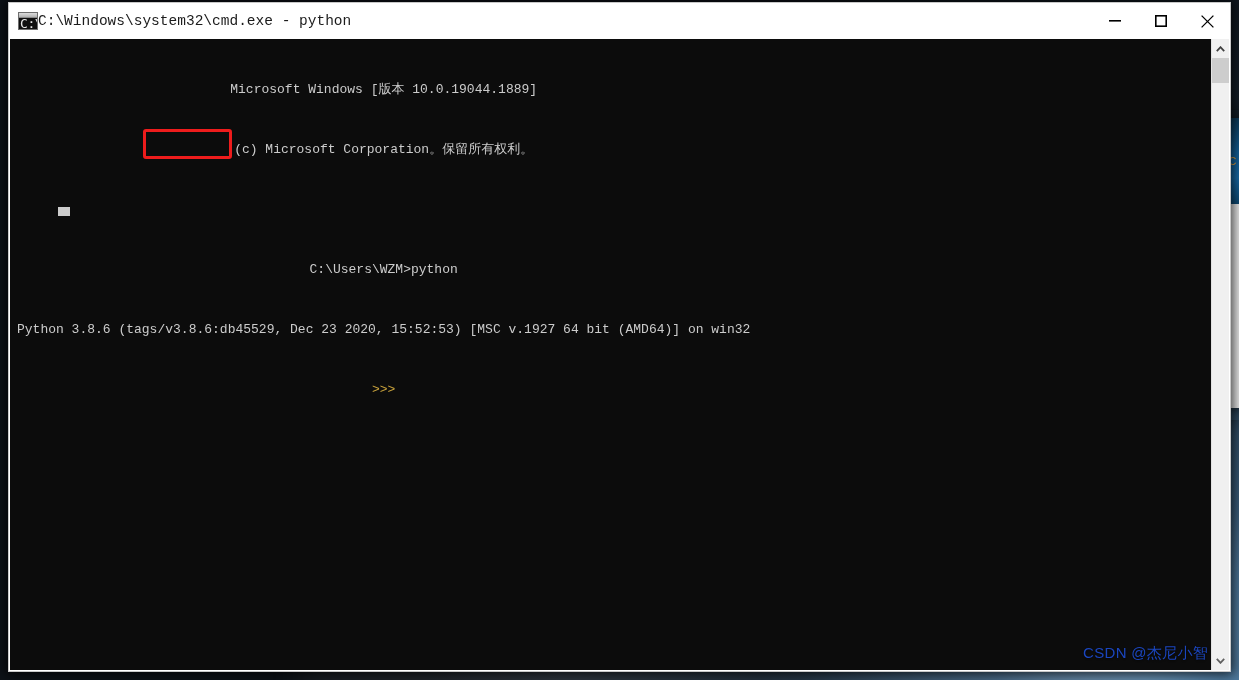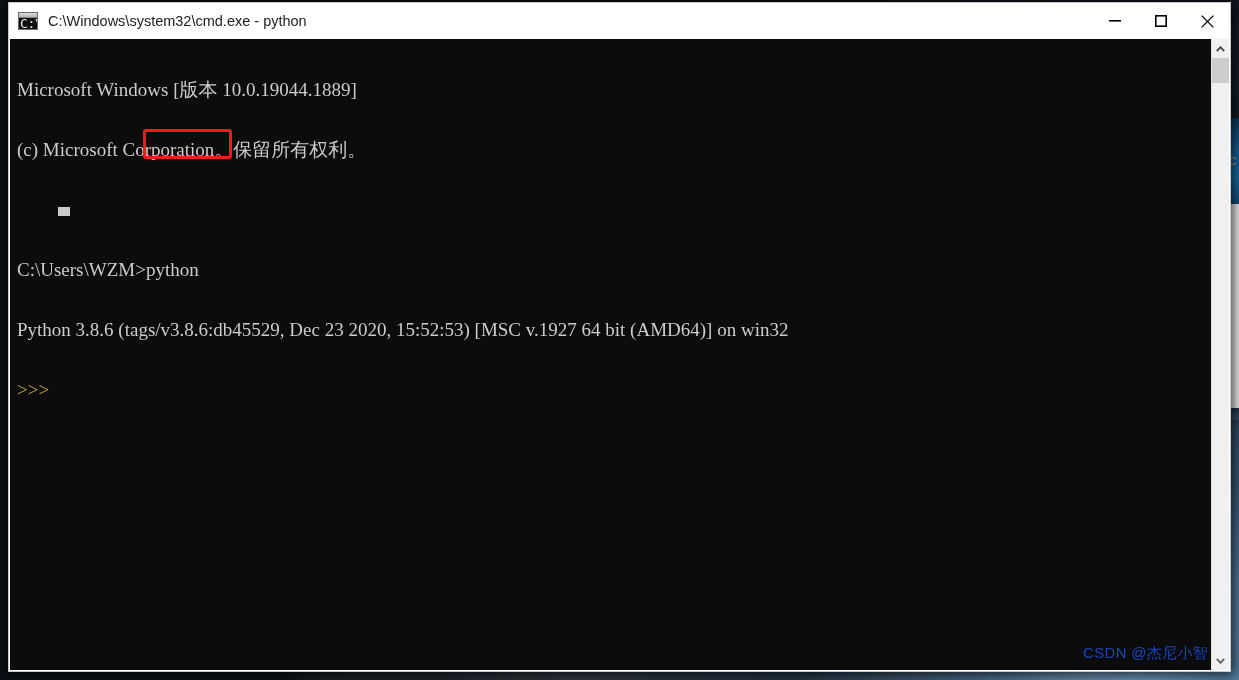--- a/index.html
+++ b/index.html
@@ -104,24 +104,24 @@
     background: #101010;
     color: #e8e8e8;
     font-family: "DejaVu Sans Mono", monospace;
     font-size: 13px;
     line-height: 11px;
     letter-spacing: -0.4px;
     padding-left: 1px;
     white-space: nowrap;
   }
   #title-text {
-    margin-left: 10px;
+    margin-left: 0;
     font-size: 14.5px;
     color: #1b1b1b;
-    font-family: Liberation Sans, sans-serif;
+    font-family: Liberation Mono, monospace;
     white-space: nowrap;
   }
   #window-controls {
     position: absolute;
     right: 0; top: 0;
     height: 36px;
     display: flex;
   }
   .win-btn {
     width: 46px; height: 36px;
@@ -141,25 +141,26 @@
     left: 1px; top: 36px;
     width: 1203px;
     height: 631px;
     background: #0c0c0c;
     overflow: hidden;
   }
   #console-text {
     position: absolute;
     left: 7px; top: 1px;
     color: #cccccc;
-    font-family: Liberation Serif, serif;
-    font-size: 19px;
+    font-family: Liberation Mono, monospace;
+    font-size: 13px;
     line-height: 20px;
     white-space: pre;
     letter-spacing: 0px;
+    text-align: center;
   }
   .line { height: 20px; }
   .line-blank { height: 20px; }
   #prompt-caret {
     color: #c8a23c;
   }
   #cursor-block {
     position: absolute;
     left: 48px; top: 168px;
     width: 12px; height: 9px;

